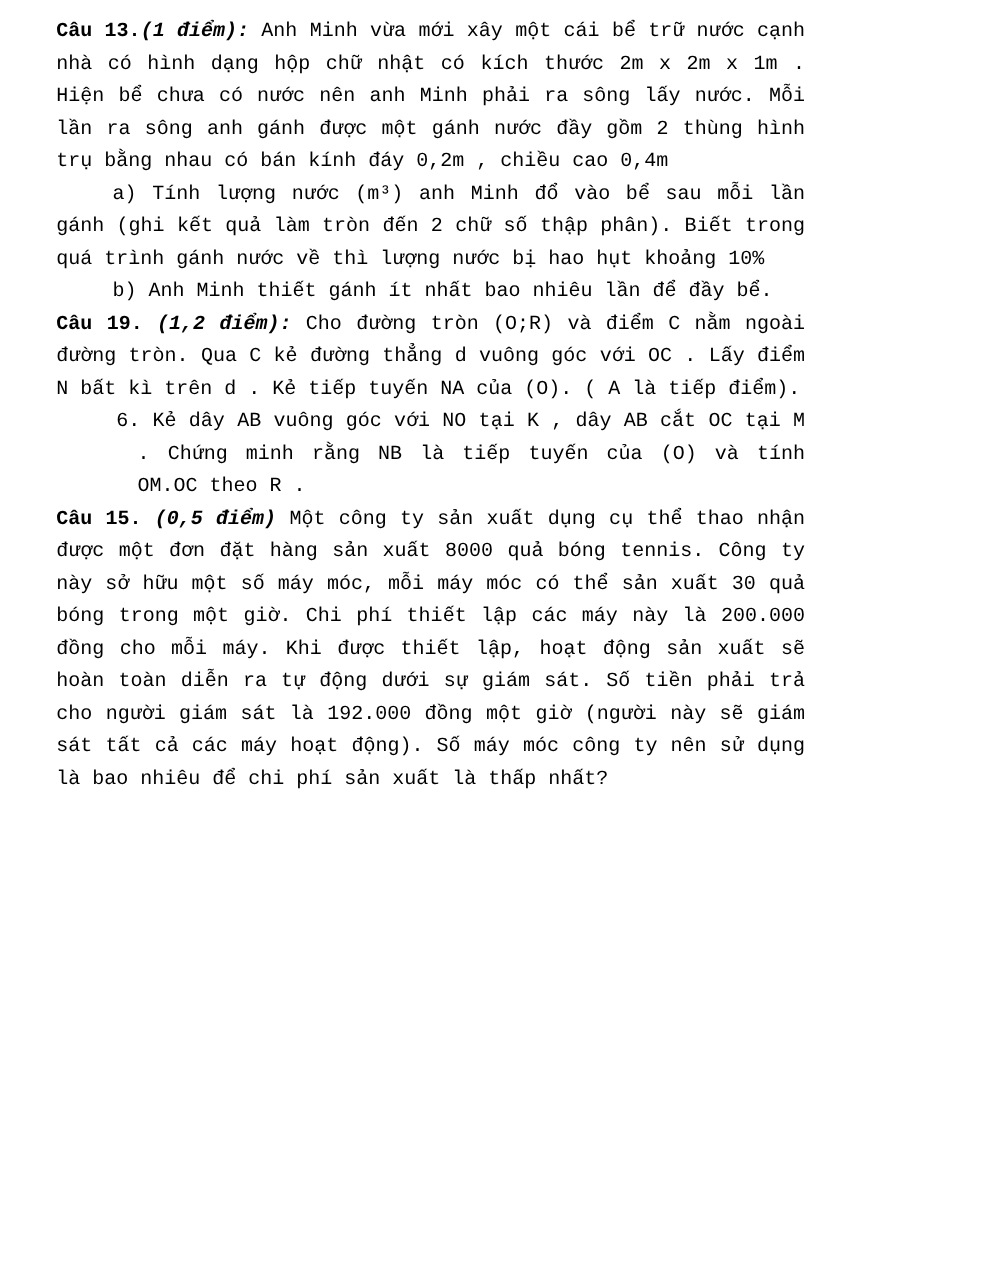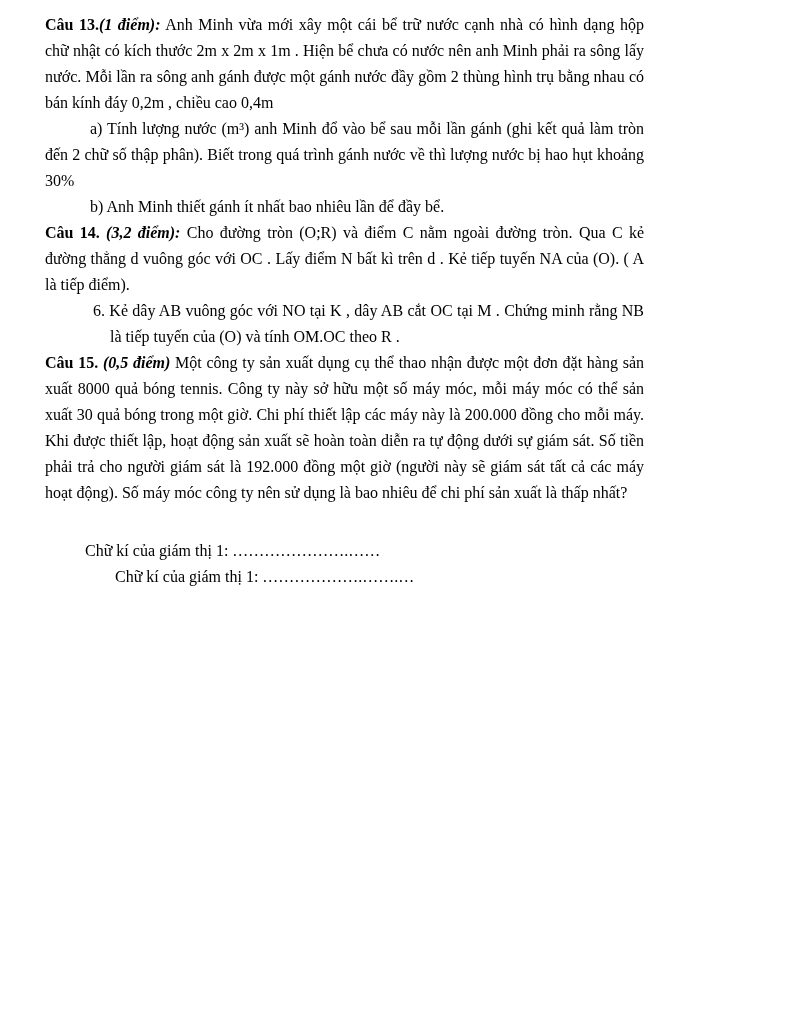--- a/index.html
+++ b/index.html
@@ -7,21 +7,21 @@
     padding: 0;
     background: #ffffff;
   }
   .page {
     position: relative;
     width: 688px;
     height: 1024px;
     background: #ffffff;
     box-sizing: border-box;
     padding: 12px 44px 0 45px;
-    font-family: Liberation Serif, serif;
+    font-family: Liberation Mono, monospace;
     font-size: 16px;
     line-height: 26px;
     color: #000000;
     overflow: hidden;
   }
   p {
     margin: 0;
     text-align: justify;
   }
   .q-label {
@@ -56,28 +56,27 @@
     margin-left: 30px;
   }
 </style>
 </head>
 <body>
 
 <div class="page">
 
   <p><span class="q-label">Câu 13.</span><span class="q-points">(1 điểm):</span><span> Anh Minh vừa mới xây một cái bể trữ nước cạnh nhà có hình dạng hộp chữ nhật có kích thước 2m x 2m x 1m . Hiện bể chưa có nước nên anh Minh phải ra sông lấy nước. Mỗi lần ra sông anh gánh được một gánh nước đầy gồm 2 thùng hình trụ bằng nhau có bán kính đáy 0,2m , chiều cao 0,4m</span></p>
 
-  <p class="sub-part">a) Tính lượng nước (m³) anh Minh đổ vào bể sau mỗi lần gánh (ghi kết quả làm tròn đến 2 chữ số thập phân). Biết trong quá trình gánh nước về thì lượng nước bị hao hụt khoảng 30%</p>
+  <p class="sub-part">a) Tính lượng nước (m³) anh Minh đổ vào bể sau mỗi lần gánh (ghi kết quả làm tròn đến 2 chữ số thập phân). Biết trong quá trình gánh nước về thì lượng nước bị hao hụt khoảng 10%</p>
 
   <p class="sub-part">b) Anh Minh thiết gánh ít nhất bao nhiêu lần để đầy bể.</p>
 
-  <p><span class="q-label">Câu 14.</span> <span class="q-points">(3,2 điểm):</span><span> Cho đường tròn (O;R) và điểm C nằm ngoài đường tròn. Qua C kẻ đường thẳng d vuông góc với OC . Lấy điểm N bất kì trên d . Kẻ tiếp tuyến NA của (O). ( A là tiếp điểm).</span></p>
+  <p><span class="q-label">Câu 19.</span> <span class="q-points">(1,2 điểm):</span><span> Cho đường tròn (O;R) và điểm C nằm ngoài đường tròn. Qua C kẻ đường thẳng d vuông góc với OC . Lấy điểm N bất kì trên d . Kẻ tiếp tuyến NA của (O). ( A là tiếp điểm).</span></p>
 
   <p class="list-item-hang">6. Kẻ dây AB vuông góc với NO tại K , dây AB cắt OC tại M . Chứng minh rằng NB là tiếp tuyến của (O) và tính OM.OC theo R .</p>
 
   <p><span class="q-label">Câu 15.</span> <span class="q-points">(0,5 điểm)</span><span> Một công ty sản xuất dụng cụ thể thao nhận được một đơn đặt hàng sản xuất 8000 quả bóng tennis. Công ty này sở hữu một số máy móc, mỗi máy móc có thể sản xuất 30 quả bóng trong một giờ. Chi phí thiết lập các máy này là 200.000 đồng cho mỗi máy. Khi được thiết lập, hoạt động sản xuất sẽ hoàn toàn diễn ra tự động dưới sự giám sát. Số tiền phải trả cho người giám sát là 192.000 đồng một giờ (người này sẽ giám sát tất cả các máy hoạt động). Số máy móc công ty nên sử dụng là bao nhiêu để chi phí sản xuất là thấp nhất?</span></p>
 
 
   <div class="footer">
-    <p><span>Chữ kí của giám thị 1: ………………….……</span><span class="footer-gap">Chữ kí của giám thị 1: ……………….…….…</span></p>
   </div>
 
 </div>
 
 </body></html>

